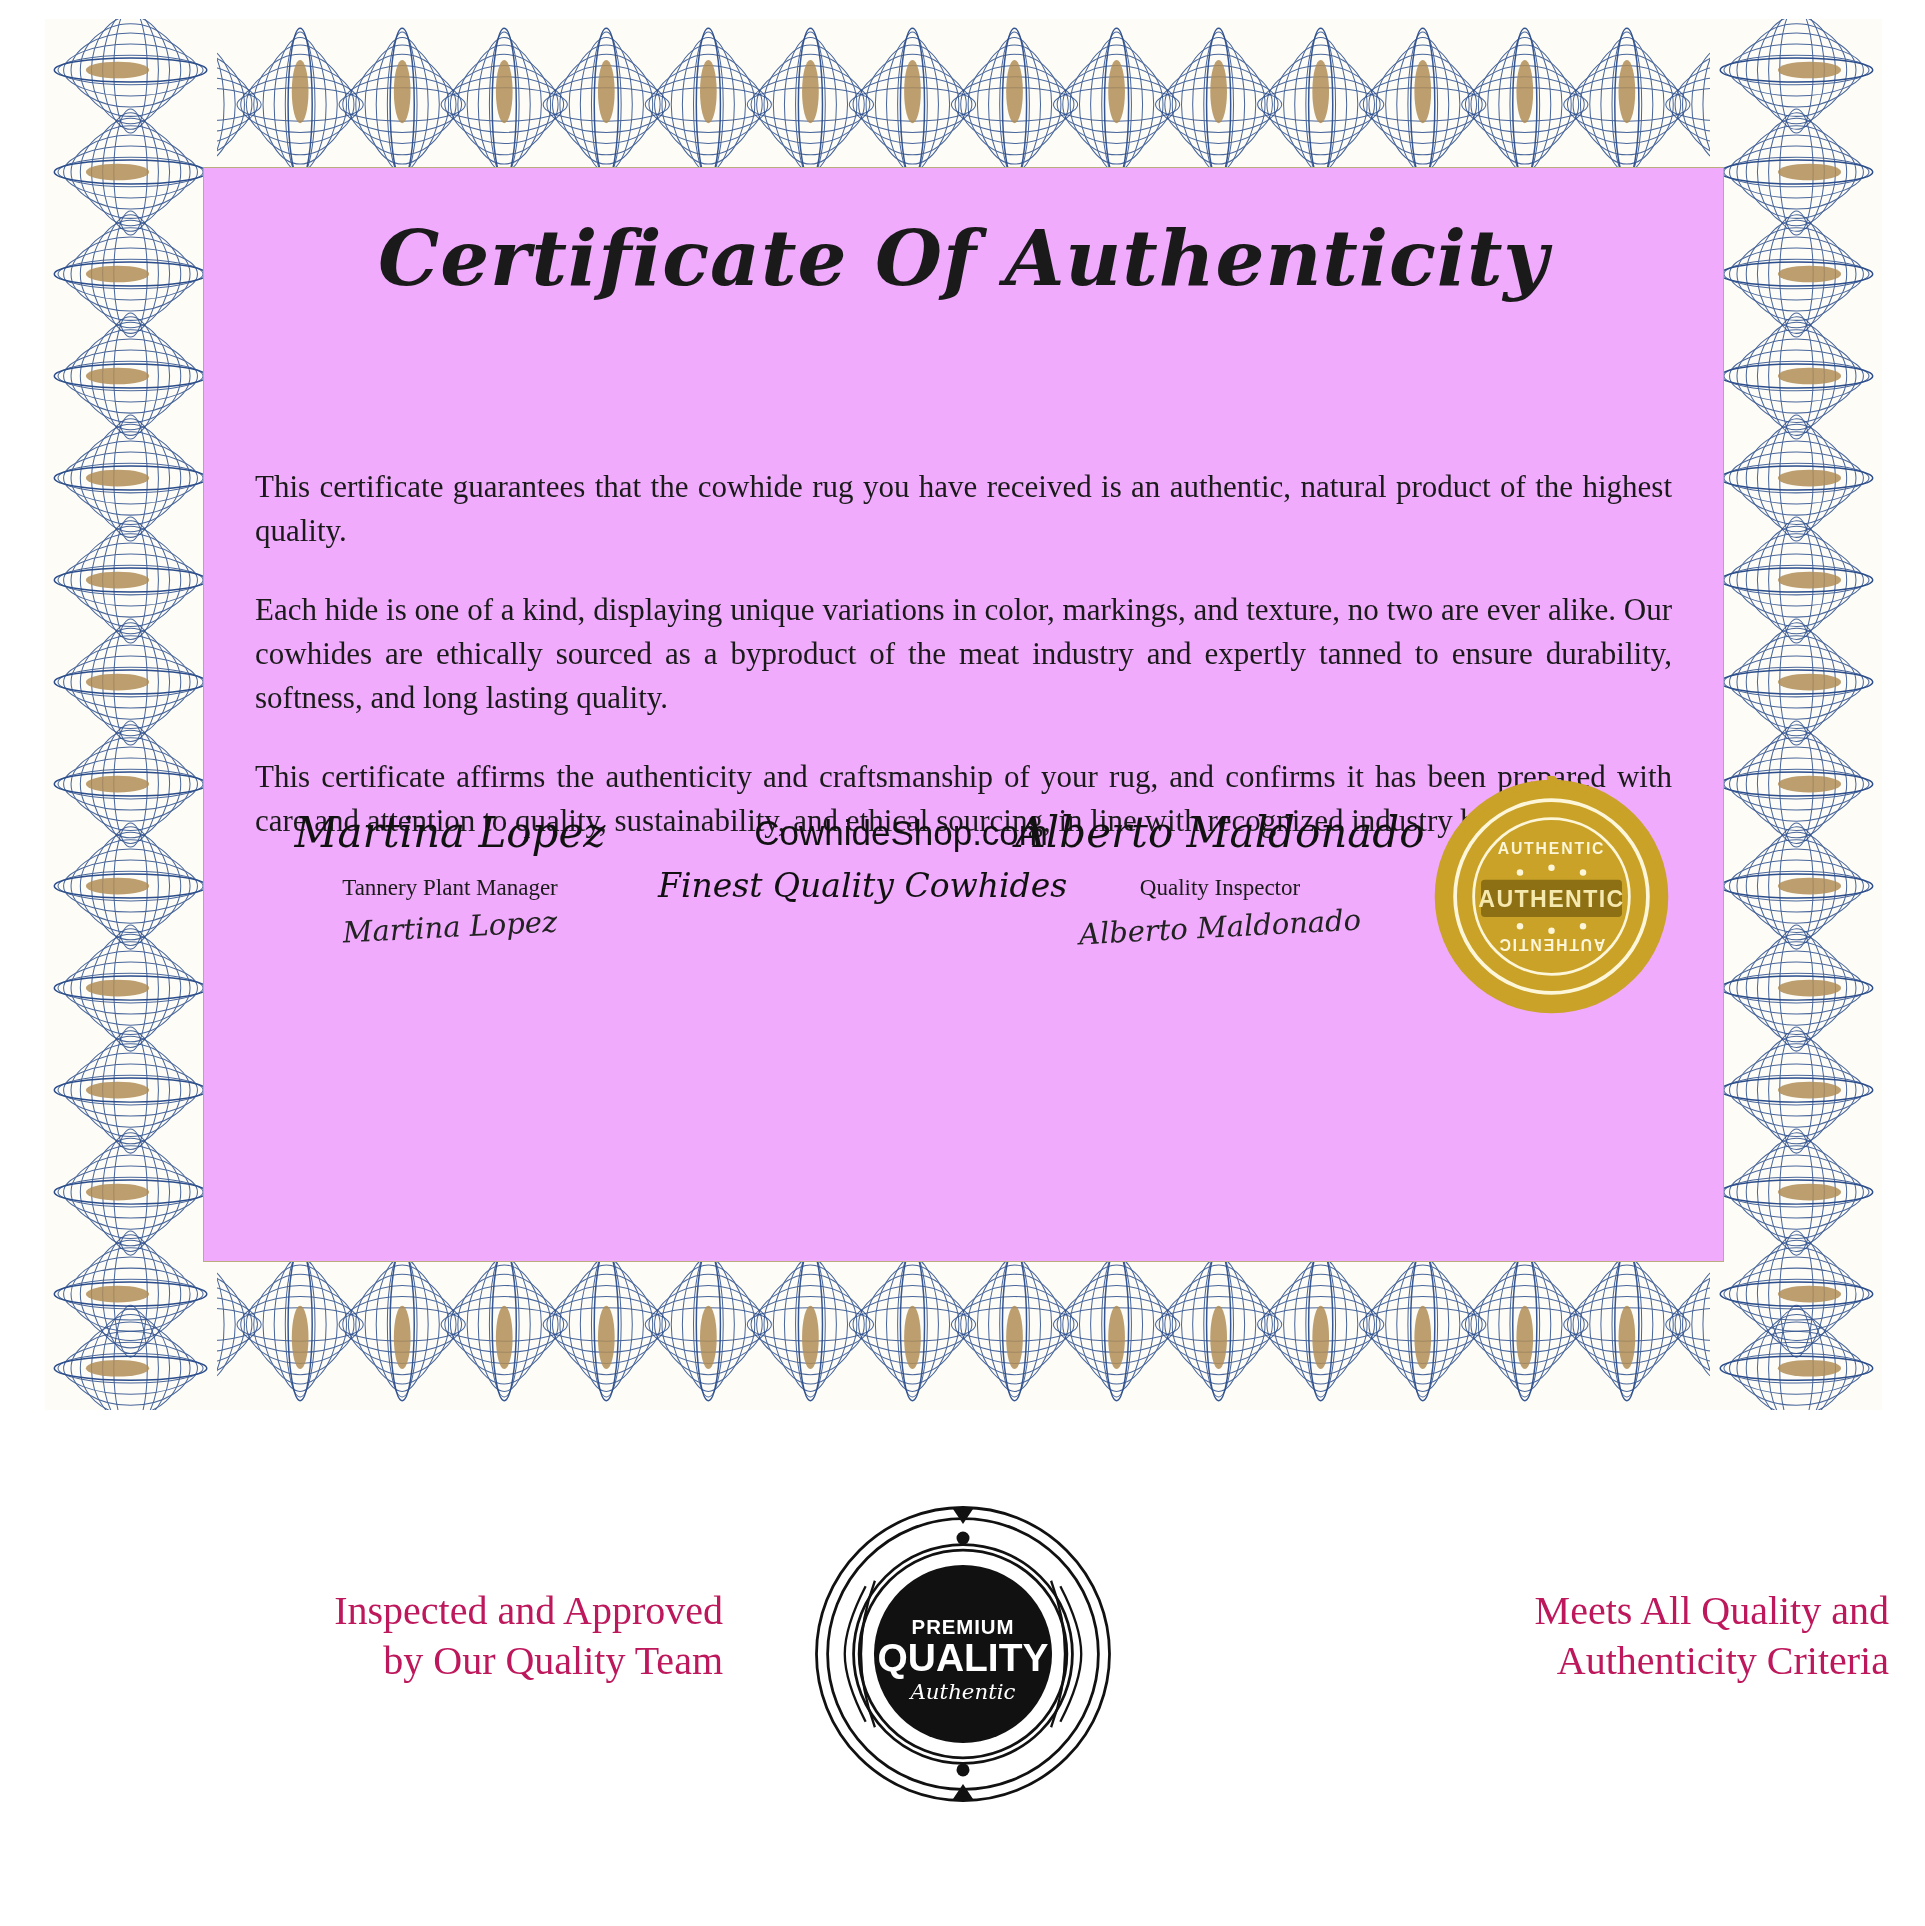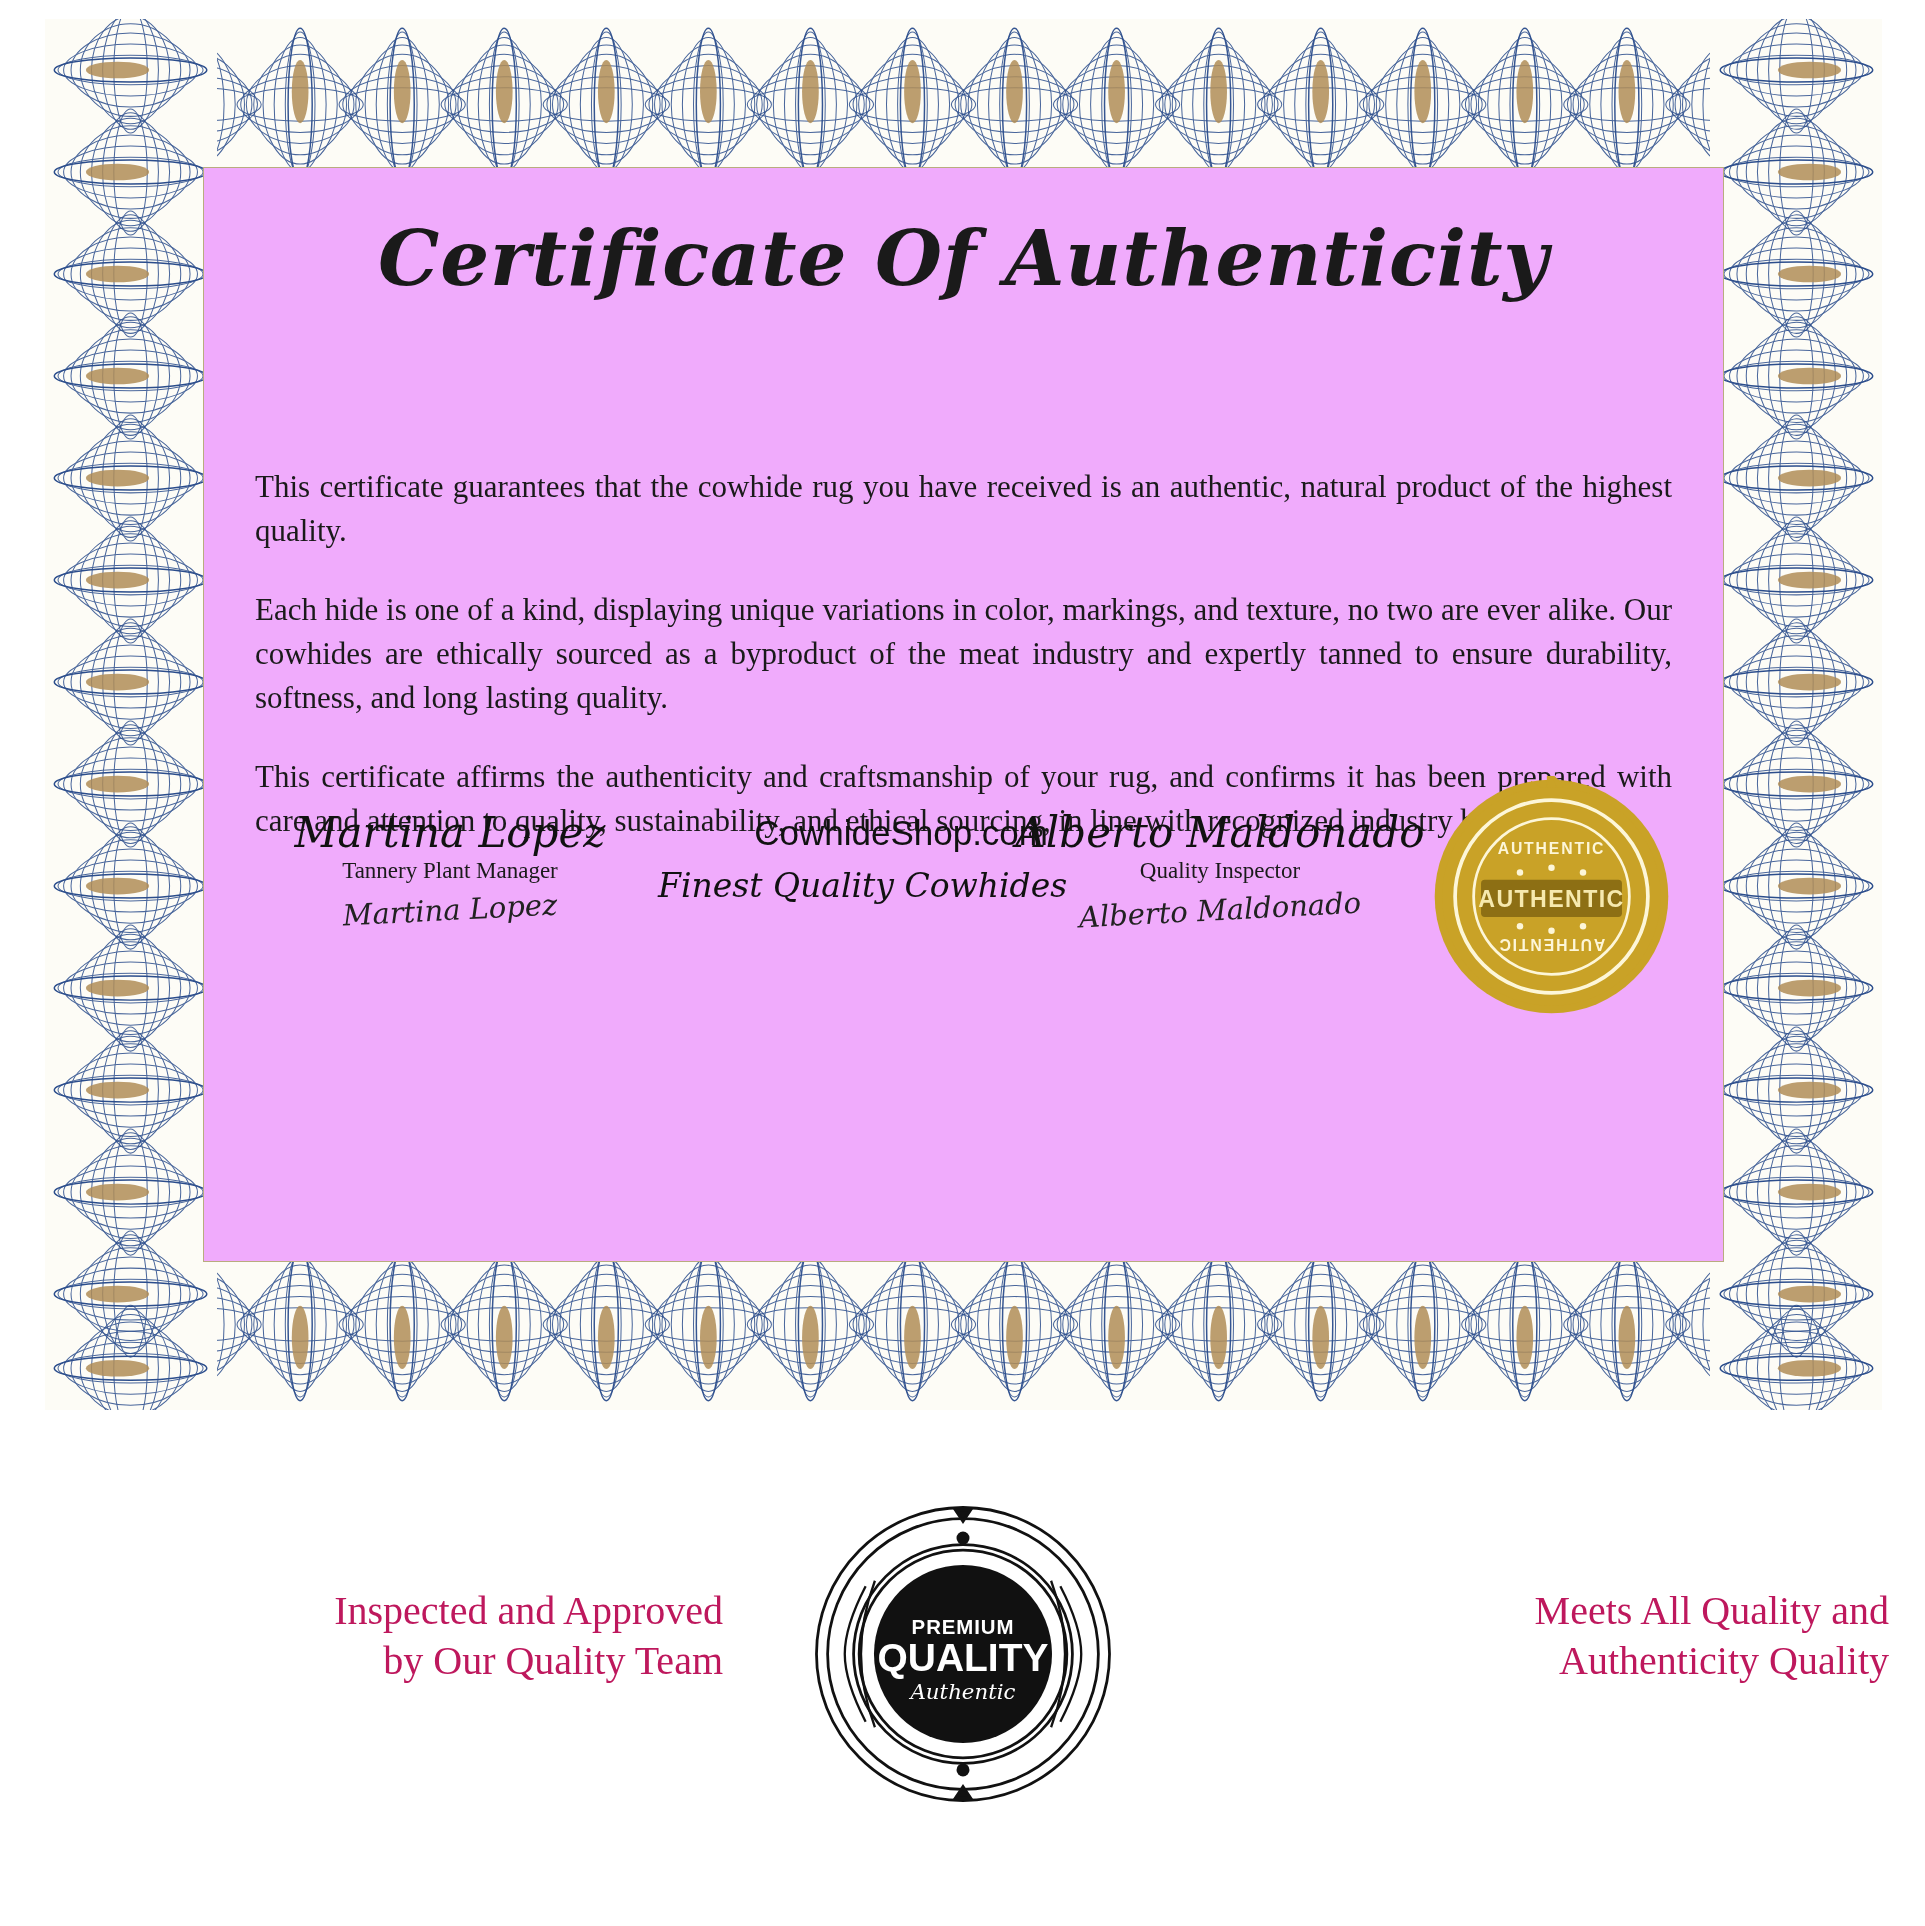--- a/index.html
+++ b/index.html
@@ -94,21 +94,21 @@
     font-family: "DejaVu Serif", serif;
     font-style: italic;
     font-size: 42px;
     color: #111;
     white-space: nowrap;
   }
   .sig-role {
     font-family: "Liberation Serif", serif;
     font-size: 23px;
     color: #1a1a1a;
-    margin-top: 1px;
+    margin-top: 18px;
   }
   .sig-hand {
     font-family: "DejaVu Serif", serif;
     font-style: italic;
     font-size: 29px;
     color: #222;
     margin-top: 9.3px;
     transform: rotate(-3deg);
     white-space: nowrap;
   }
@@ -386,19 +386,19 @@
           <path d="M60 92 C 30 150, 30 180, 60 238"></path>
           <path d="M270 92 C 300 150, 300 180, 270 238"></path>
           <path d="M70 86 C 50 140, 50 190, 70 244"></path>
           <path d="M260 86 C 280 140, 280 190, 260 244"></path>
         </g>
       </svg>
     </div>
 
     <div class="footer-text footer-right">
       <div>Meets All Quality and</div>
-      <div>Authenticity Quality</div>
+      <div>Authenticity Criteria</div>
     </div>
 
   </div>
 
 </div>
 
 
 </body></html>

